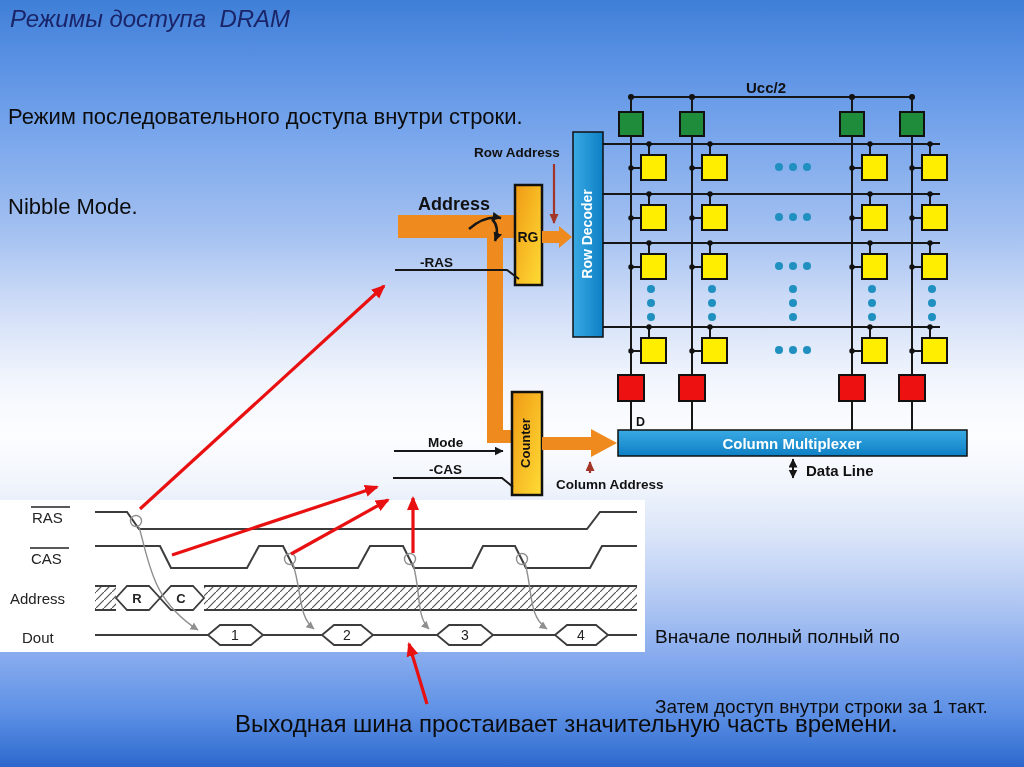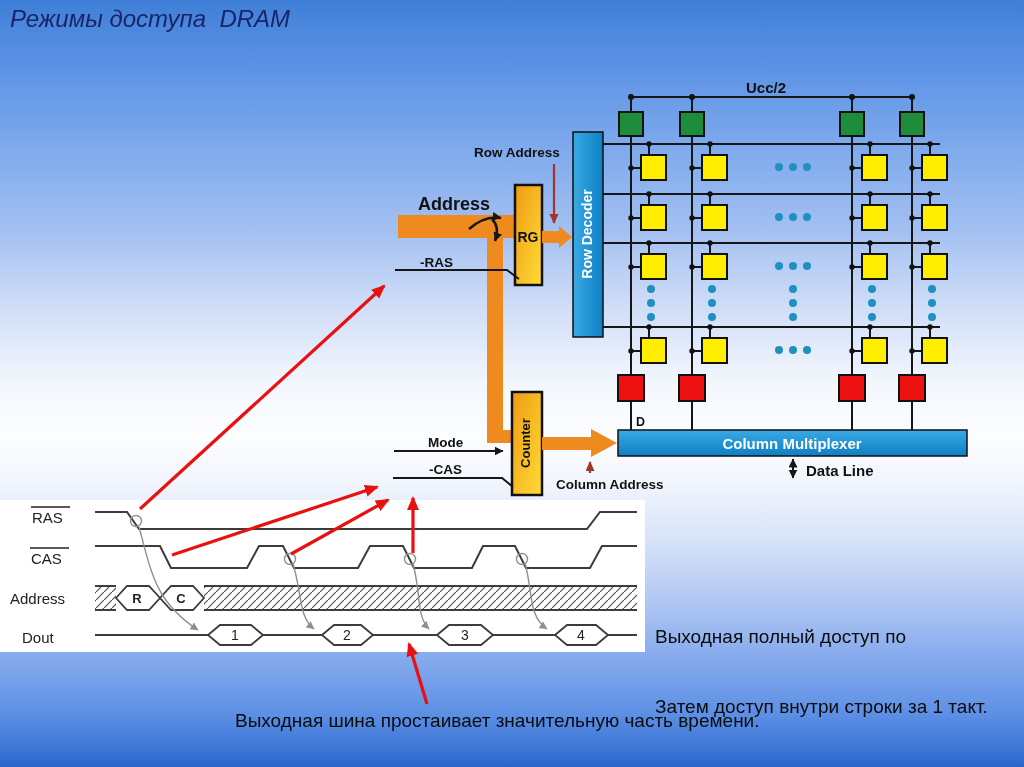--- a/index.html
+++ b/index.html
@@ -23,21 +23,21 @@
   .subtitle{
     left:8px;top:42px;
     font-size:22px;color:#0c0c0c;line-height:30px;white-space:pre;
   }
   .note{
     left:655px;font-size:19px;color:#0c0c0c;line-height:25px;white-space:pre;
   }
   .note1{top:574px;}
   .note2{top:644px;}
   .caption{
-    left:235px;top:710px;font-size:19px;color:#0c0c0c;white-space:pre;text-align:center;
+    left:235px;top:710px;font-size:24px;color:#0c0c0c;white-space:pre;text-align:center;
   }
   svg{position:absolute;left:0;top:0;z-index:1;}
   svg text{font-family:"Liberation Sans","DejaVu Sans",sans-serif;}
   .wire{stroke:#161616;stroke-width:2;fill:none;}
   .tline{stroke:#3c3c3c;stroke-width:2;fill:none;}
   .lbl{font-weight:bold;fill:#111;}
   .tlbl{fill:#222;font-size:15px;}
 </style>
 </head>
 <body>
@@ -255,24 +255,26 @@
       <line x1="172" y1="555" x2="377" y2="487" marker-end="url(#mRed)"></line>
       <line x1="291" y1="554" x2="388" y2="500" marker-end="url(#mRed)"></line>
       <line x1="413" y1="553" x2="413" y2="498" marker-end="url(#mRed)"></line>
       <line x1="427" y1="704" x2="409" y2="644" marker-end="url(#mRed)"></line>
     </g>
   </svg>
 
   <div class="abs title">Режимы доступа  DRAM</div>
 
   <div class="abs subtitle">
+    <div>Режим последовательного доступа внутри строки.</div>
+    <div>Nibble Mode.</div>
   </div>
 
   <div class="abs note note1">
-    <div>Выходная полный доступ по</div>
+    <div>Вначале полный полный по</div>
   </div>
 
   <div class="abs note note2">
     <div>Затем доступ внутри строки за 1 такт.</div>
   </div>
 
   <div class="abs caption">Выходная шина простаивает значительную часть времени.</div>
 
 </div>
 

